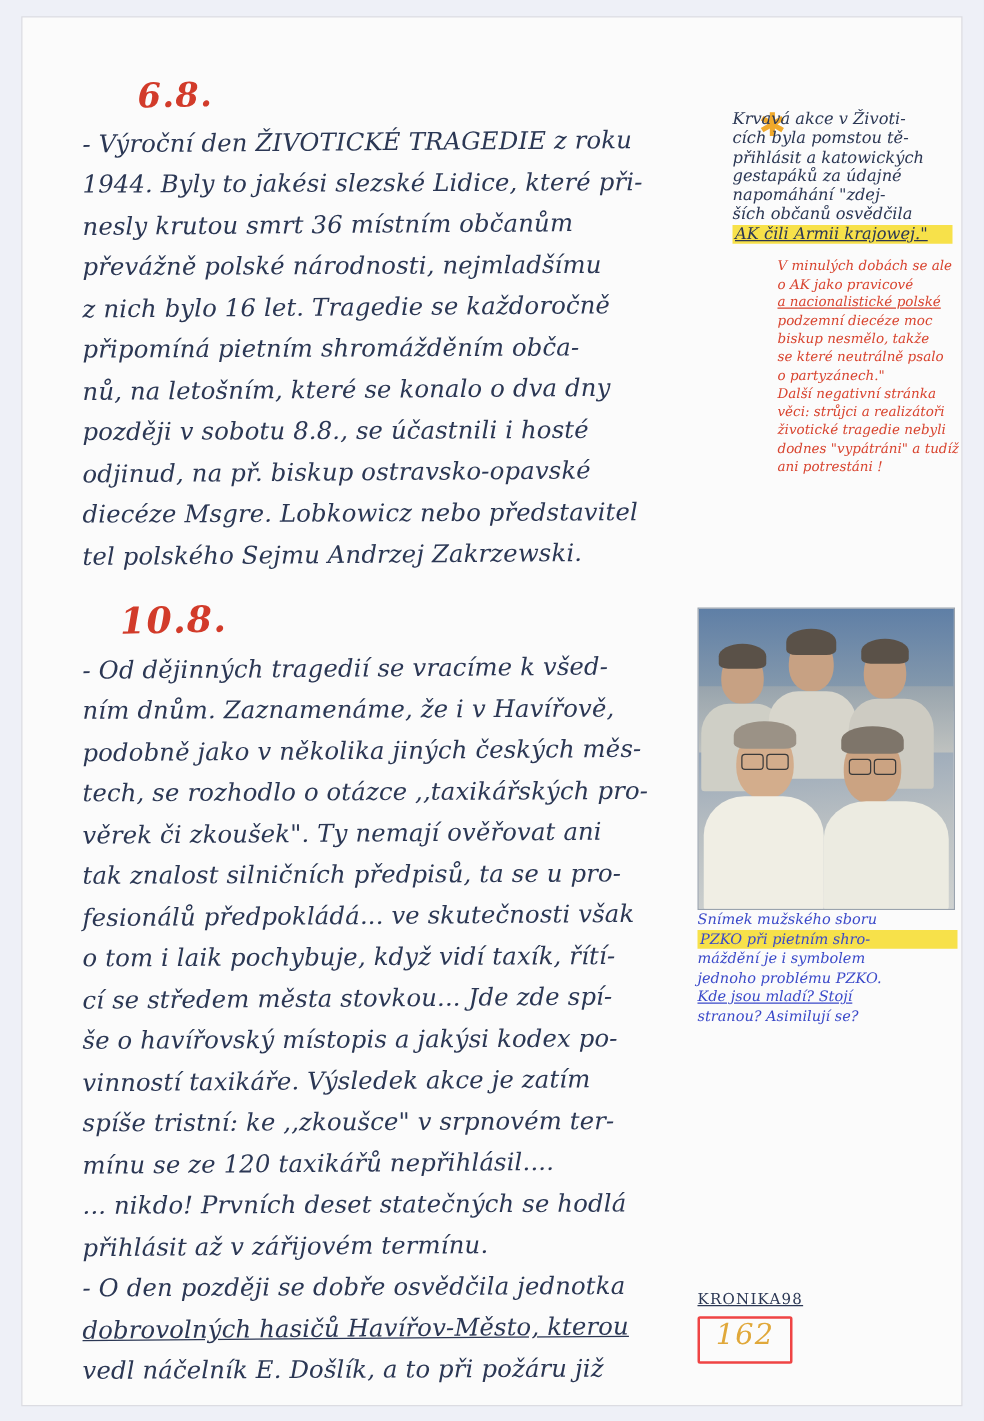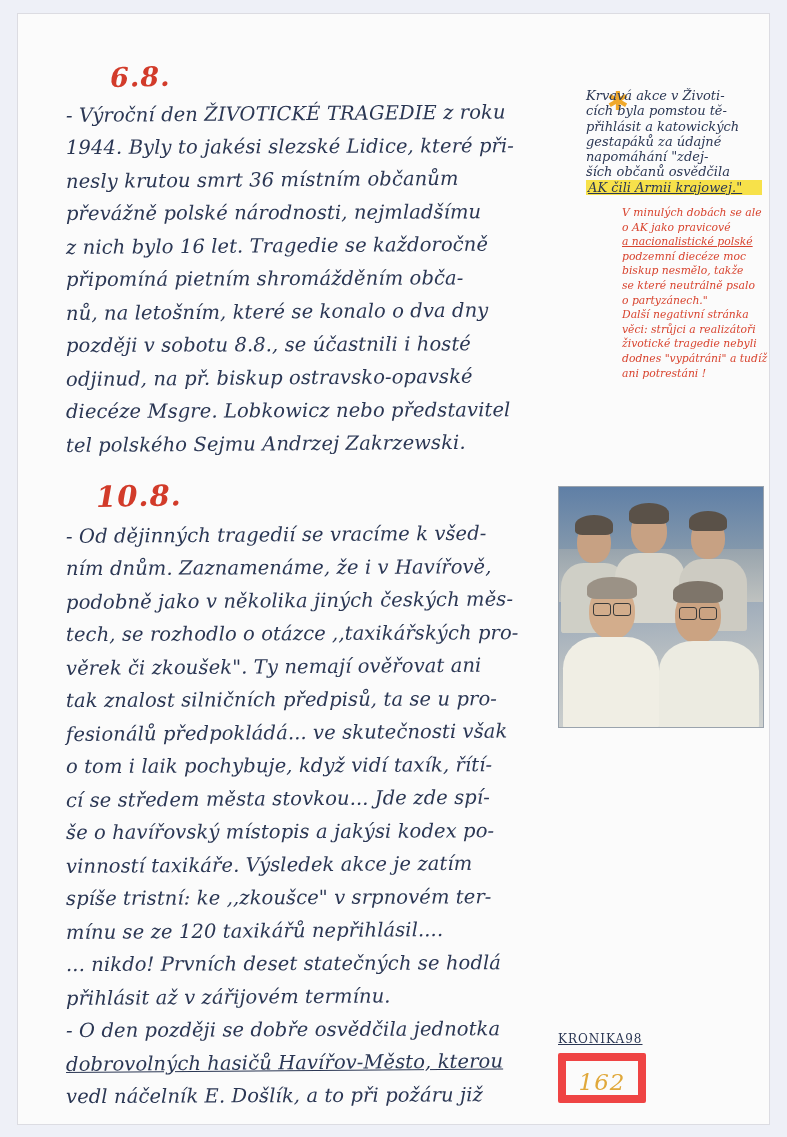--- a/index.html
+++ b/index.html
@@ -170,24 +170,24 @@
     font-family: "DejaVu Serif", serif;
     font-size: 12px;
     color: #2b3754;
     text-decoration: underline;
     letter-spacing: 1px;
   }
   .pagebox {
     margin-top: 7px;
     width: 72px;
     height: 34px;
-    border: 8px solid #ef4444;
+    border: 2px solid #ef4444;
     border-radius: 2px;
     display: flex;
-    align-items: flex-end;
+    align-items: flex-start;
     justify-content: center;
   }
   .pagenum {
     font-family: "DejaVu Serif", serif;
     font-style: italic;
     font-size: 23px;
     color: #e0a83a;
     letter-spacing: 1px;
   }
 </style>
@@ -291,20 +291,28 @@
       <div class="glasses" style="left:54px; top:116px; width:16px; height:11px;"></div>
       <div class="torso" style="left:4px; top:150px; width:96px; height:92px; background:#f0eee4;"></div>
 
       <div class="head" style="left:116px; top:100px; width:46px; height:56px; background:#cba382;"></div>
       <div class="hair" style="left:114px; top:94px; width:50px; height:22px; background:#7e756a;"></div>
       <div class="glasses" style="left:120px; top:120px; width:16px; height:11px;"></div>
       <div class="glasses" style="left:140px; top:120px; width:16px; height:11px;"></div>
       <div class="torso" style="left:100px; top:154px; width:100px; height:88px; background:#ecebe1;"></div>
     </div>
 
+    <div class="caption">
+      <p>Snímek mužského sboru</p>
+      <p class="hl-yellow">PZKO při pietním shro-</p>
+      <p>máždění je i symbolem</p>
+      <p>jednoho problému PZKO.</p>
+      <p class="ul">Kde jsou mladí? Stojí</p>
+      <p>stranou? Asimilují se?</p>
+    </div>
 
     <div class="footer-stamp">
       <div class="kronika">KRONIKA98</div>
       <div class="pagebox">
         <span class="pagenum">162</span>
       </div>
     </div>
 
   </div>
 </div>

